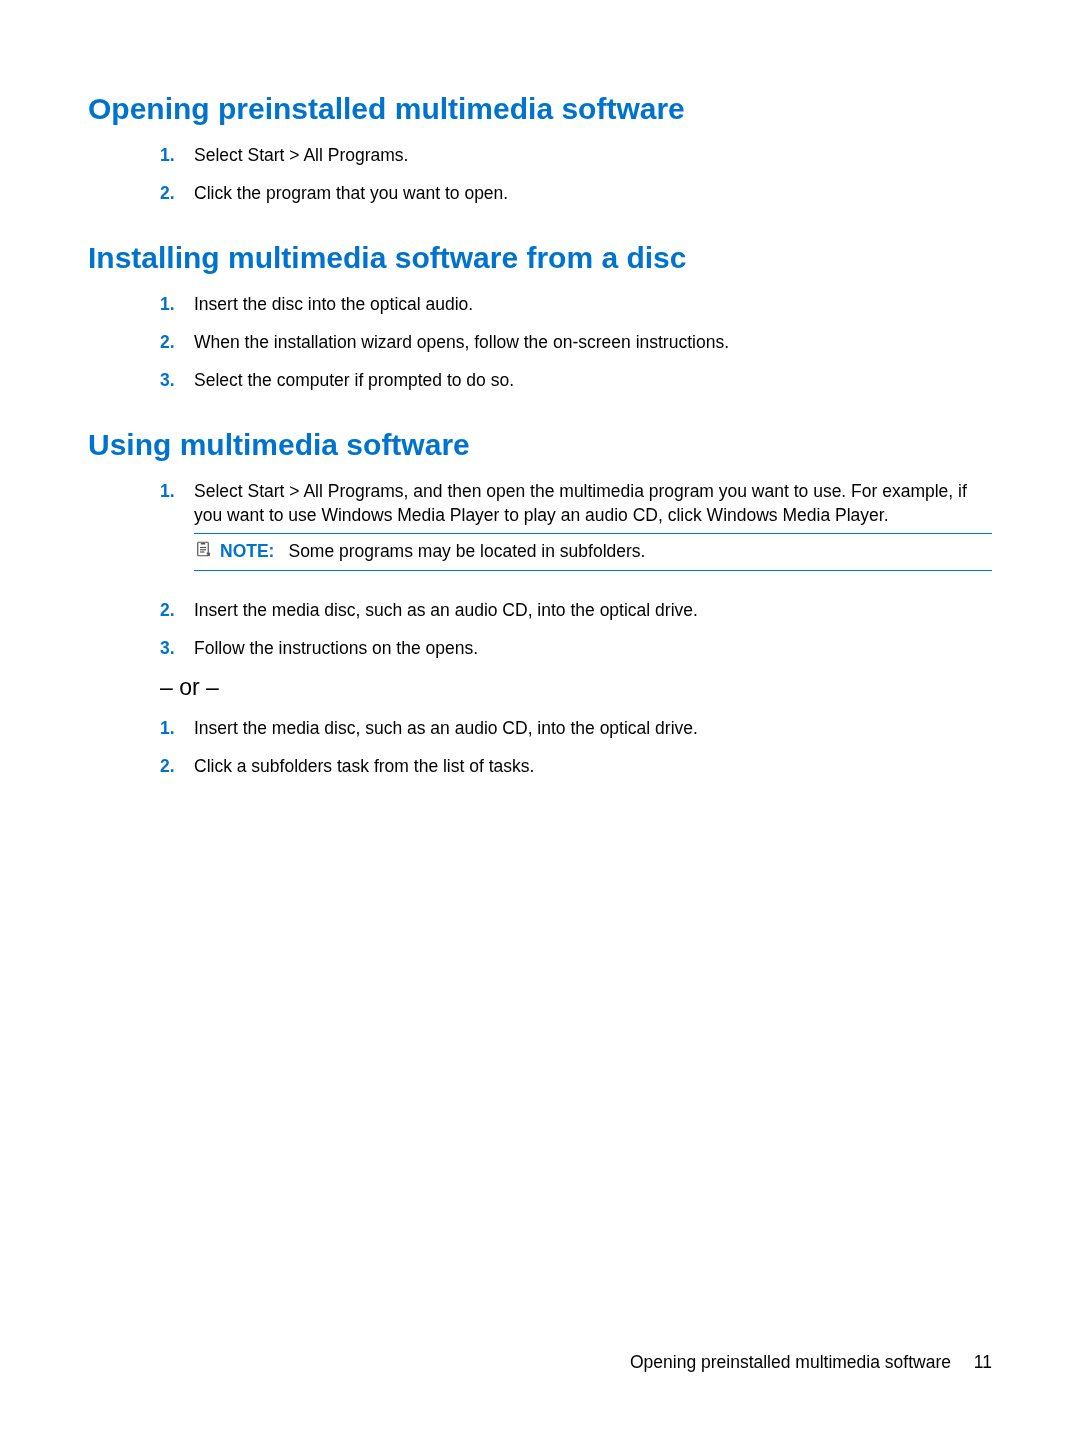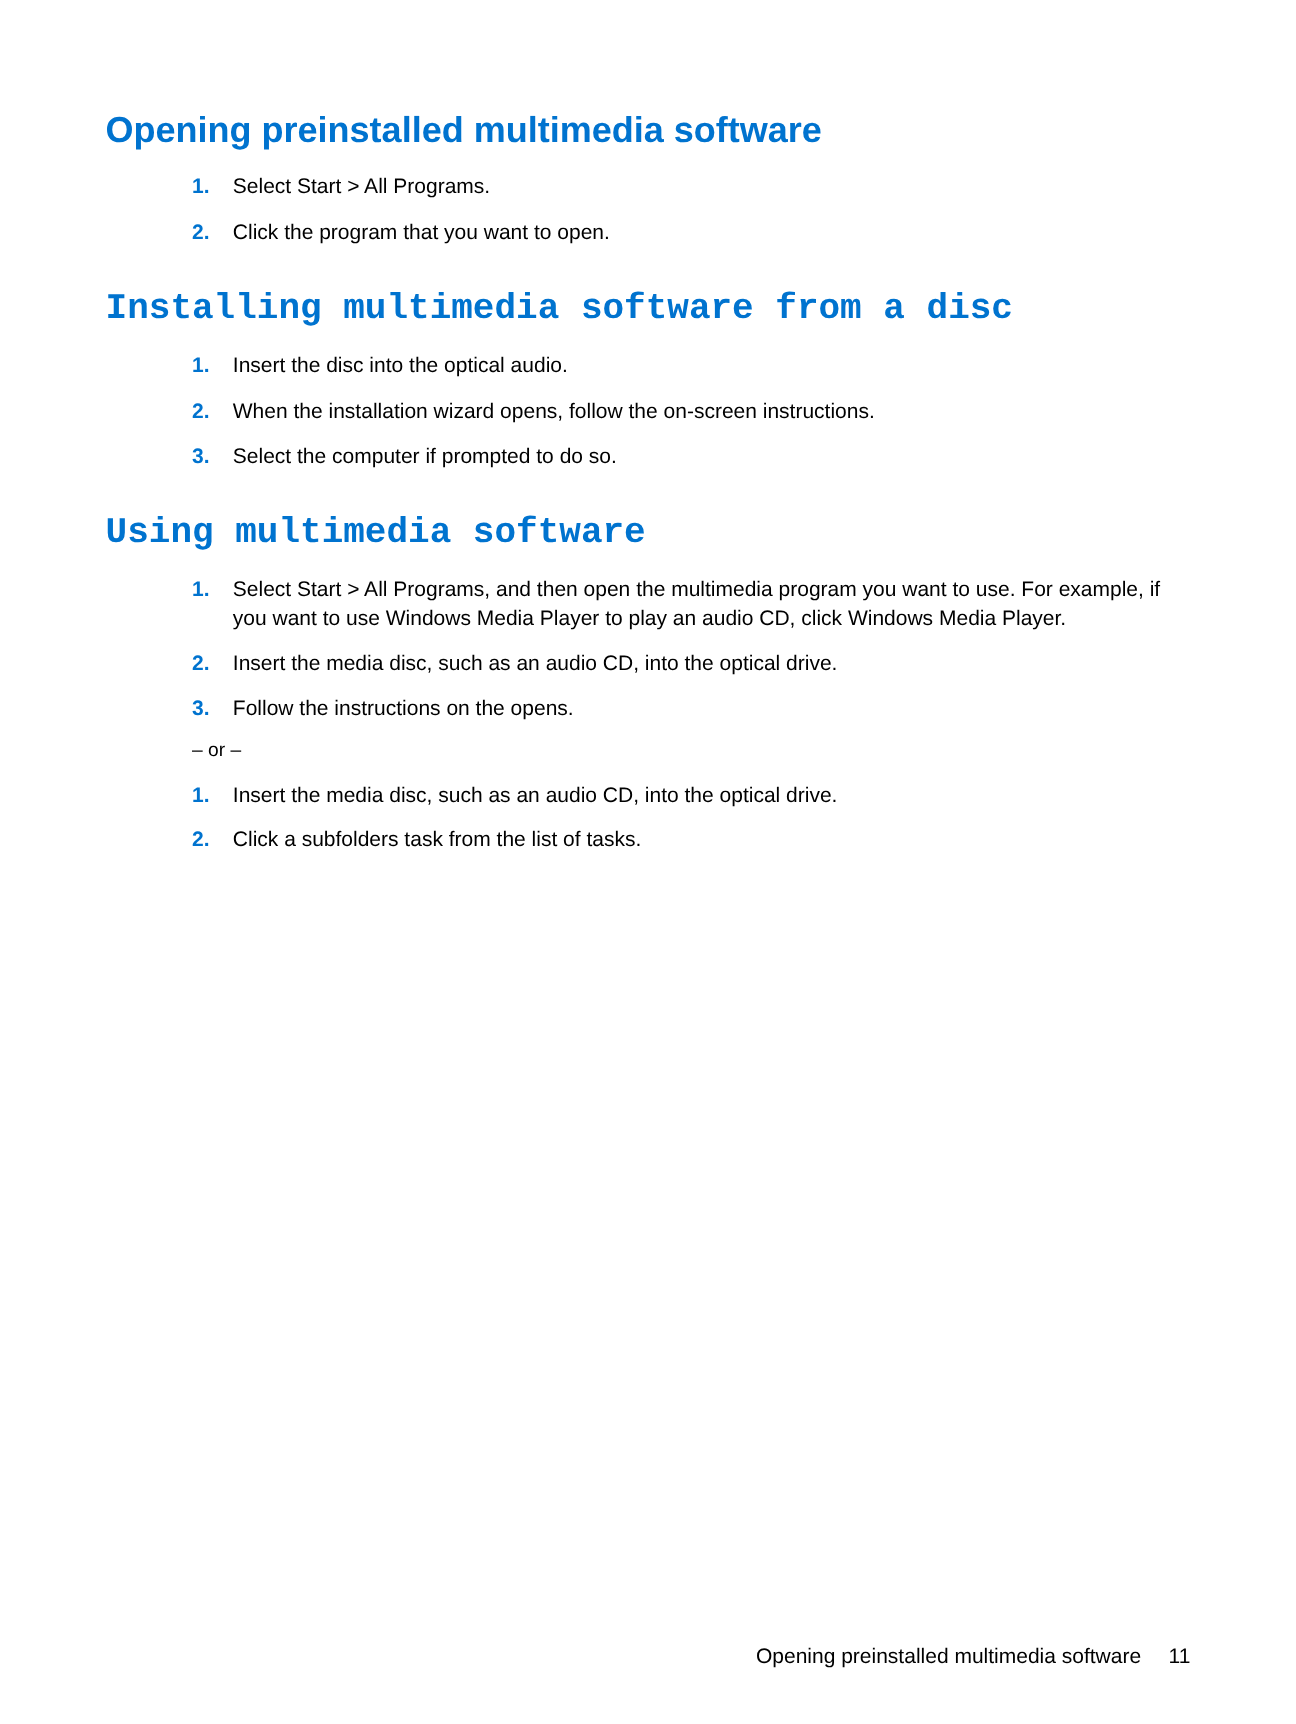--- a/index.html
+++ b/index.html
@@ -17,21 +17,20 @@
     }
     h1 {
       color: #0073cf;
       font-size: 30px;
       font-weight: bold;
       margin-bottom: 18px;
       margin-top: 0;
     }
     h1.section-gap {
       margin-top: 36px;
-      font-family: Liberation Mono, monospace;
     }
     .list {
       margin-left: 72px;
       margin-bottom: 10px;
     }
     .list-item {
       display: flex;
       margin-bottom: 14px;
       font-size: 17.5px;
       line-height: 1.35;
@@ -68,31 +67,31 @@
     .note-label {
       color: #0073cf;
       font-weight: bold;
       margin-right: 14px;
     }
     .note-text {
       color: #000;
     }
     .or-sep {
       margin-left: 72px;
-      font-size: 16px;
+      font-size: 23px;
       margin-bottom: 16px;
       margin-top: 4px;
     }
     .subtext {
       margin-top: 10px;
       display: block;
     }
     .footer {
       position: absolute;
-      bottom: 46px;
+      bottom: 64px;
       right: 88px;
       font-size: 17.5px;
       color: #000;
     }
     .footer-num {
       margin-left: 18px;
     }
     .note-svg {
       width: 18px;
       height: 18px;
@@ -130,20 +129,34 @@
     <span class="list-text">Select the computer if prompted to do so.</span>
   </div>
 </div>
 
 <h1 class="section-gap">Using multimedia software</h1>
 <div class="list">
   <div class="list-item">
     <span class="list-num">1.</span>
     <span class="list-text">
       <span>Select </span><span class="bold">Start &gt; All Programs</span><span>, and then open the multimedia program you want to use. For example, if you want to use Windows Media Player to play an audio CD, click </span><span class="bold">Windows Media Player</span><span>.</span>
+      <div class="note-box">
+        <span class="note-icon">
+          <svg class="note-svg" viewBox="0 0 24 24" fill="none" stroke="#555" stroke-width="1.6">
+            <rect x="5" y="3" width="14" height="18" rx="1" ry="1"></rect>
+            <path d="M9 4 h6 v2 h-6 z" fill="#555" stroke="none"></path>
+            <line x1="8" y1="10" x2="16" y2="10"></line>
+            <line x1="8" y1="13" x2="16" y2="13"></line>
+            <line x1="8" y1="16" x2="14" y2="16"></line>
+            <path d="M17 17 l4 4 M21 17 l-1 3 l-3 1" stroke="#555"></path>
+          </svg>
+        </span>
+        <span class="note-label">NOTE:</span>
+        <span class="note-text">Some programs may be located in subfolders.</span>
+      </div>
     </span>
   </div>
   <div class="list-item">
     <span class="list-num">2.</span>
     <span class="list-text">Insert the media disc, such as an audio CD, into the optical drive.</span>
   </div>
   <div class="list-item">
     <span class="list-num">3.</span>
     <span class="list-text">Follow the instructions on the opens.</span>
   </div>

